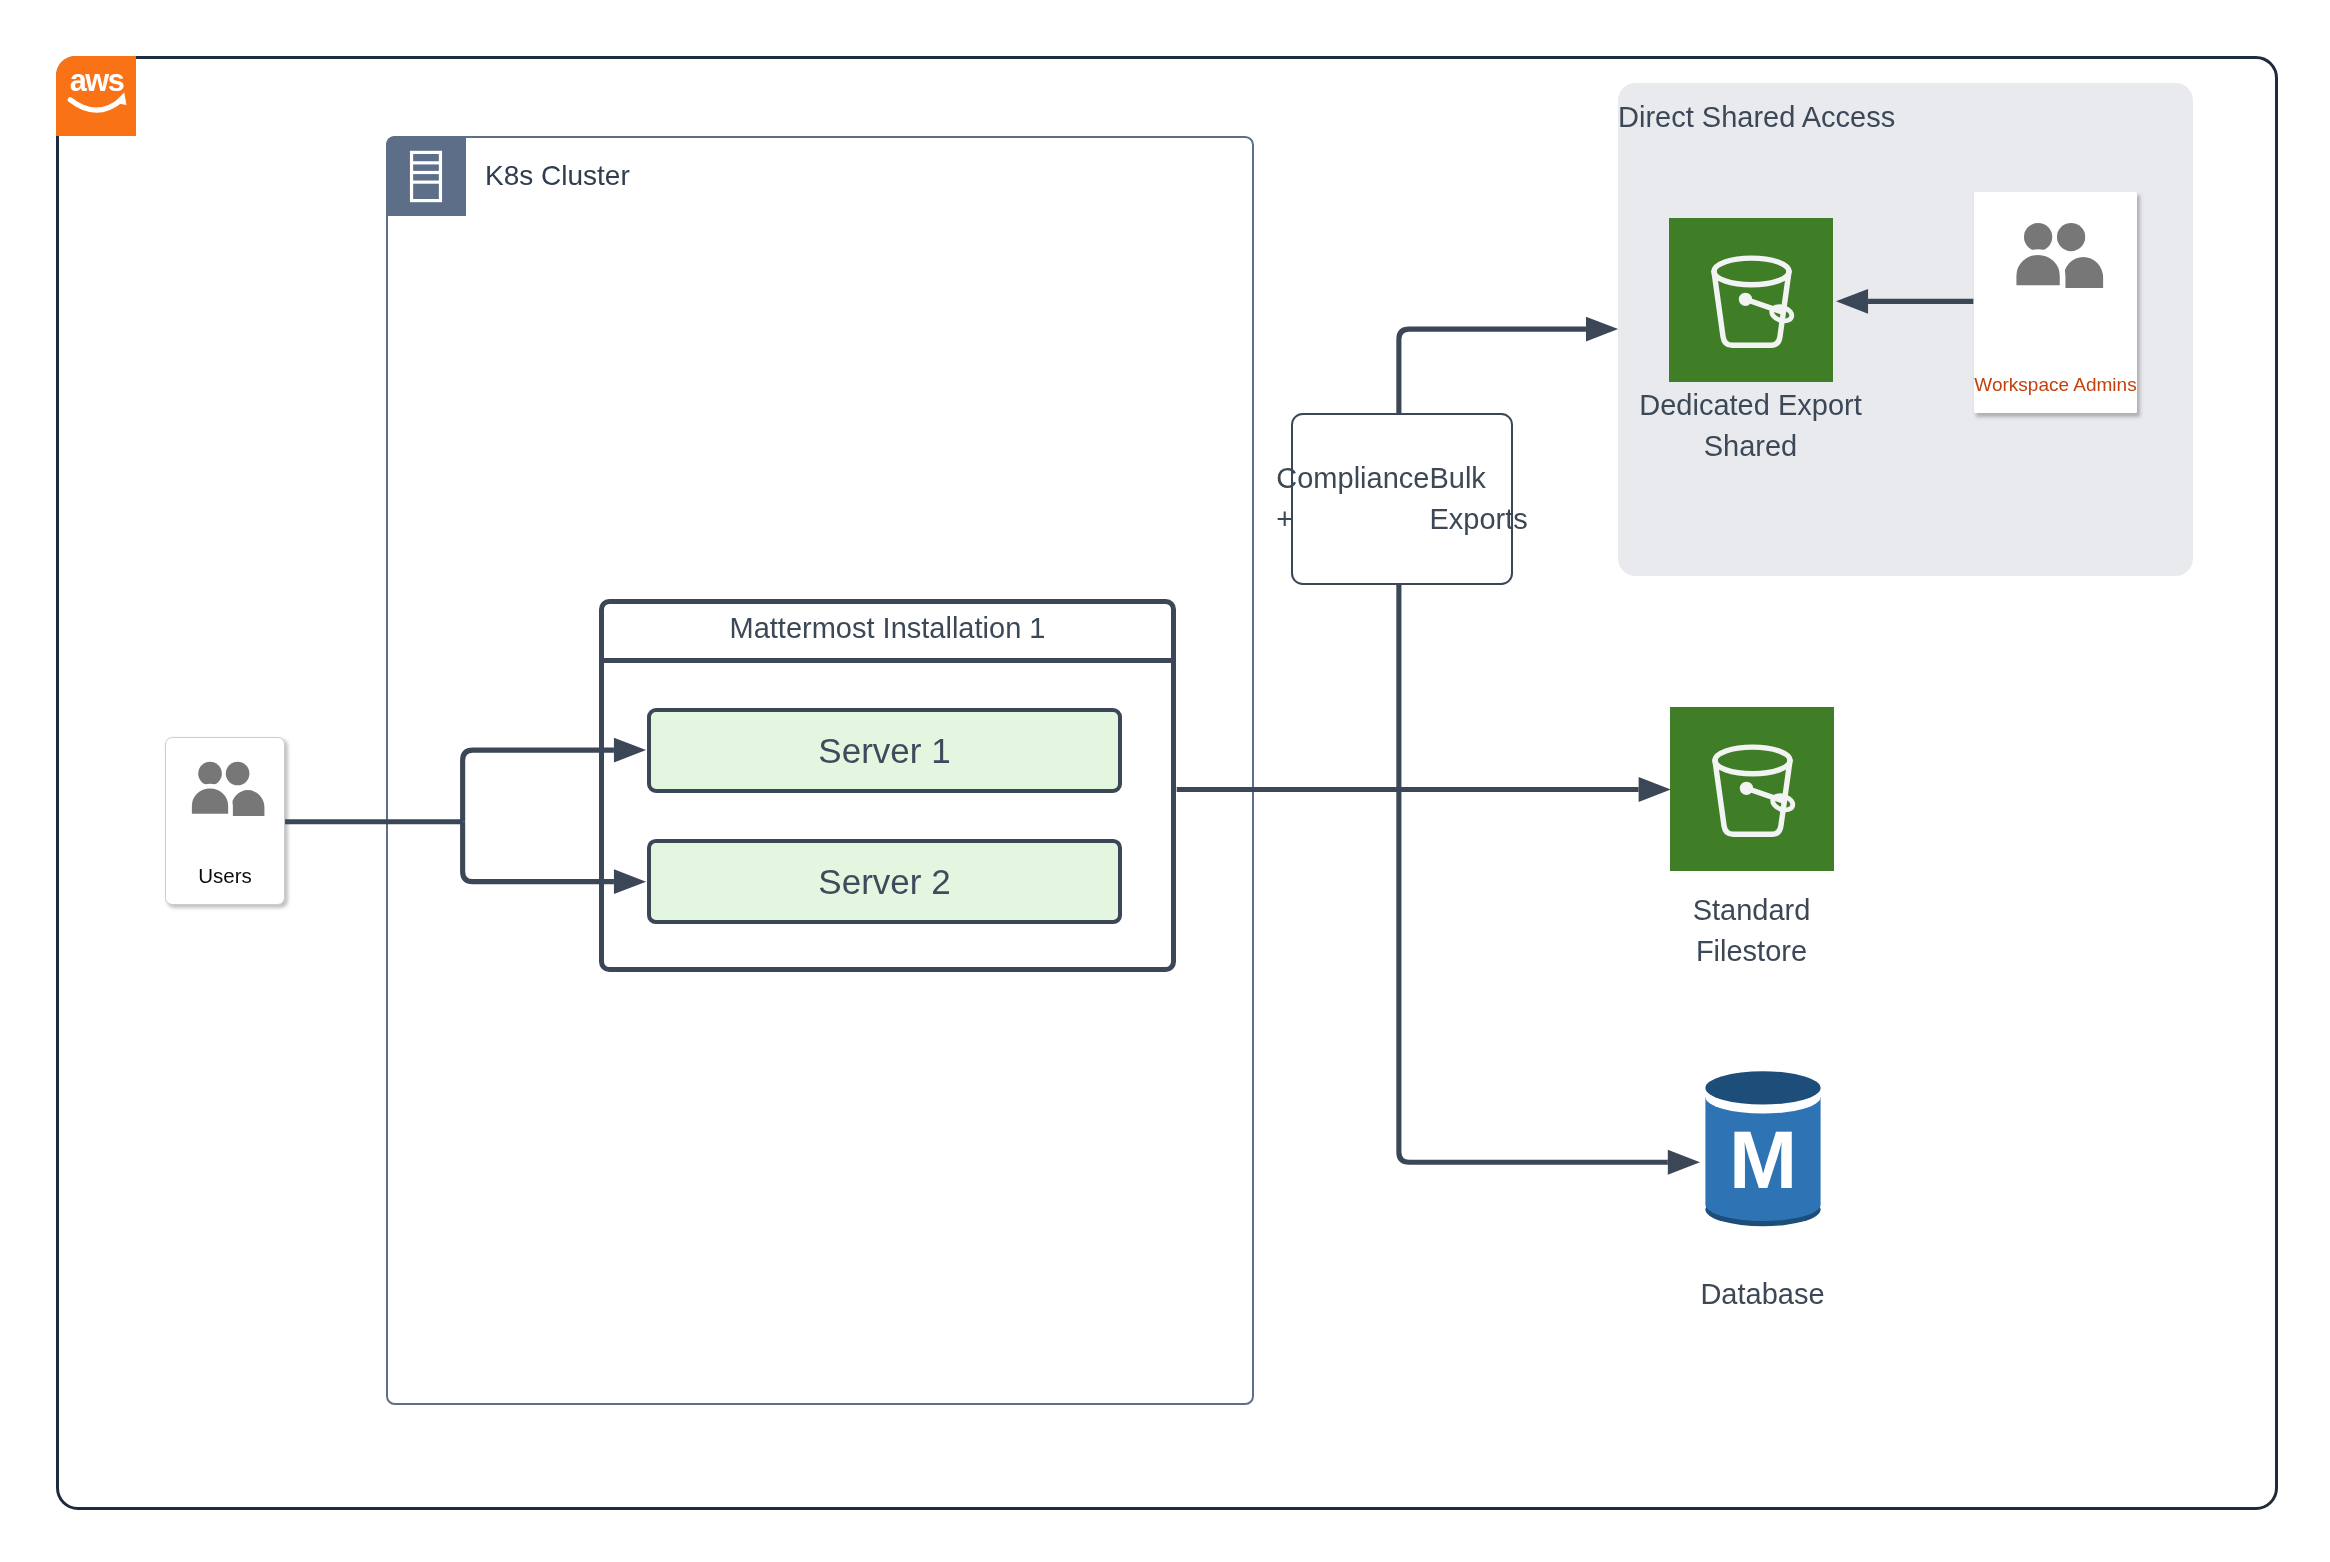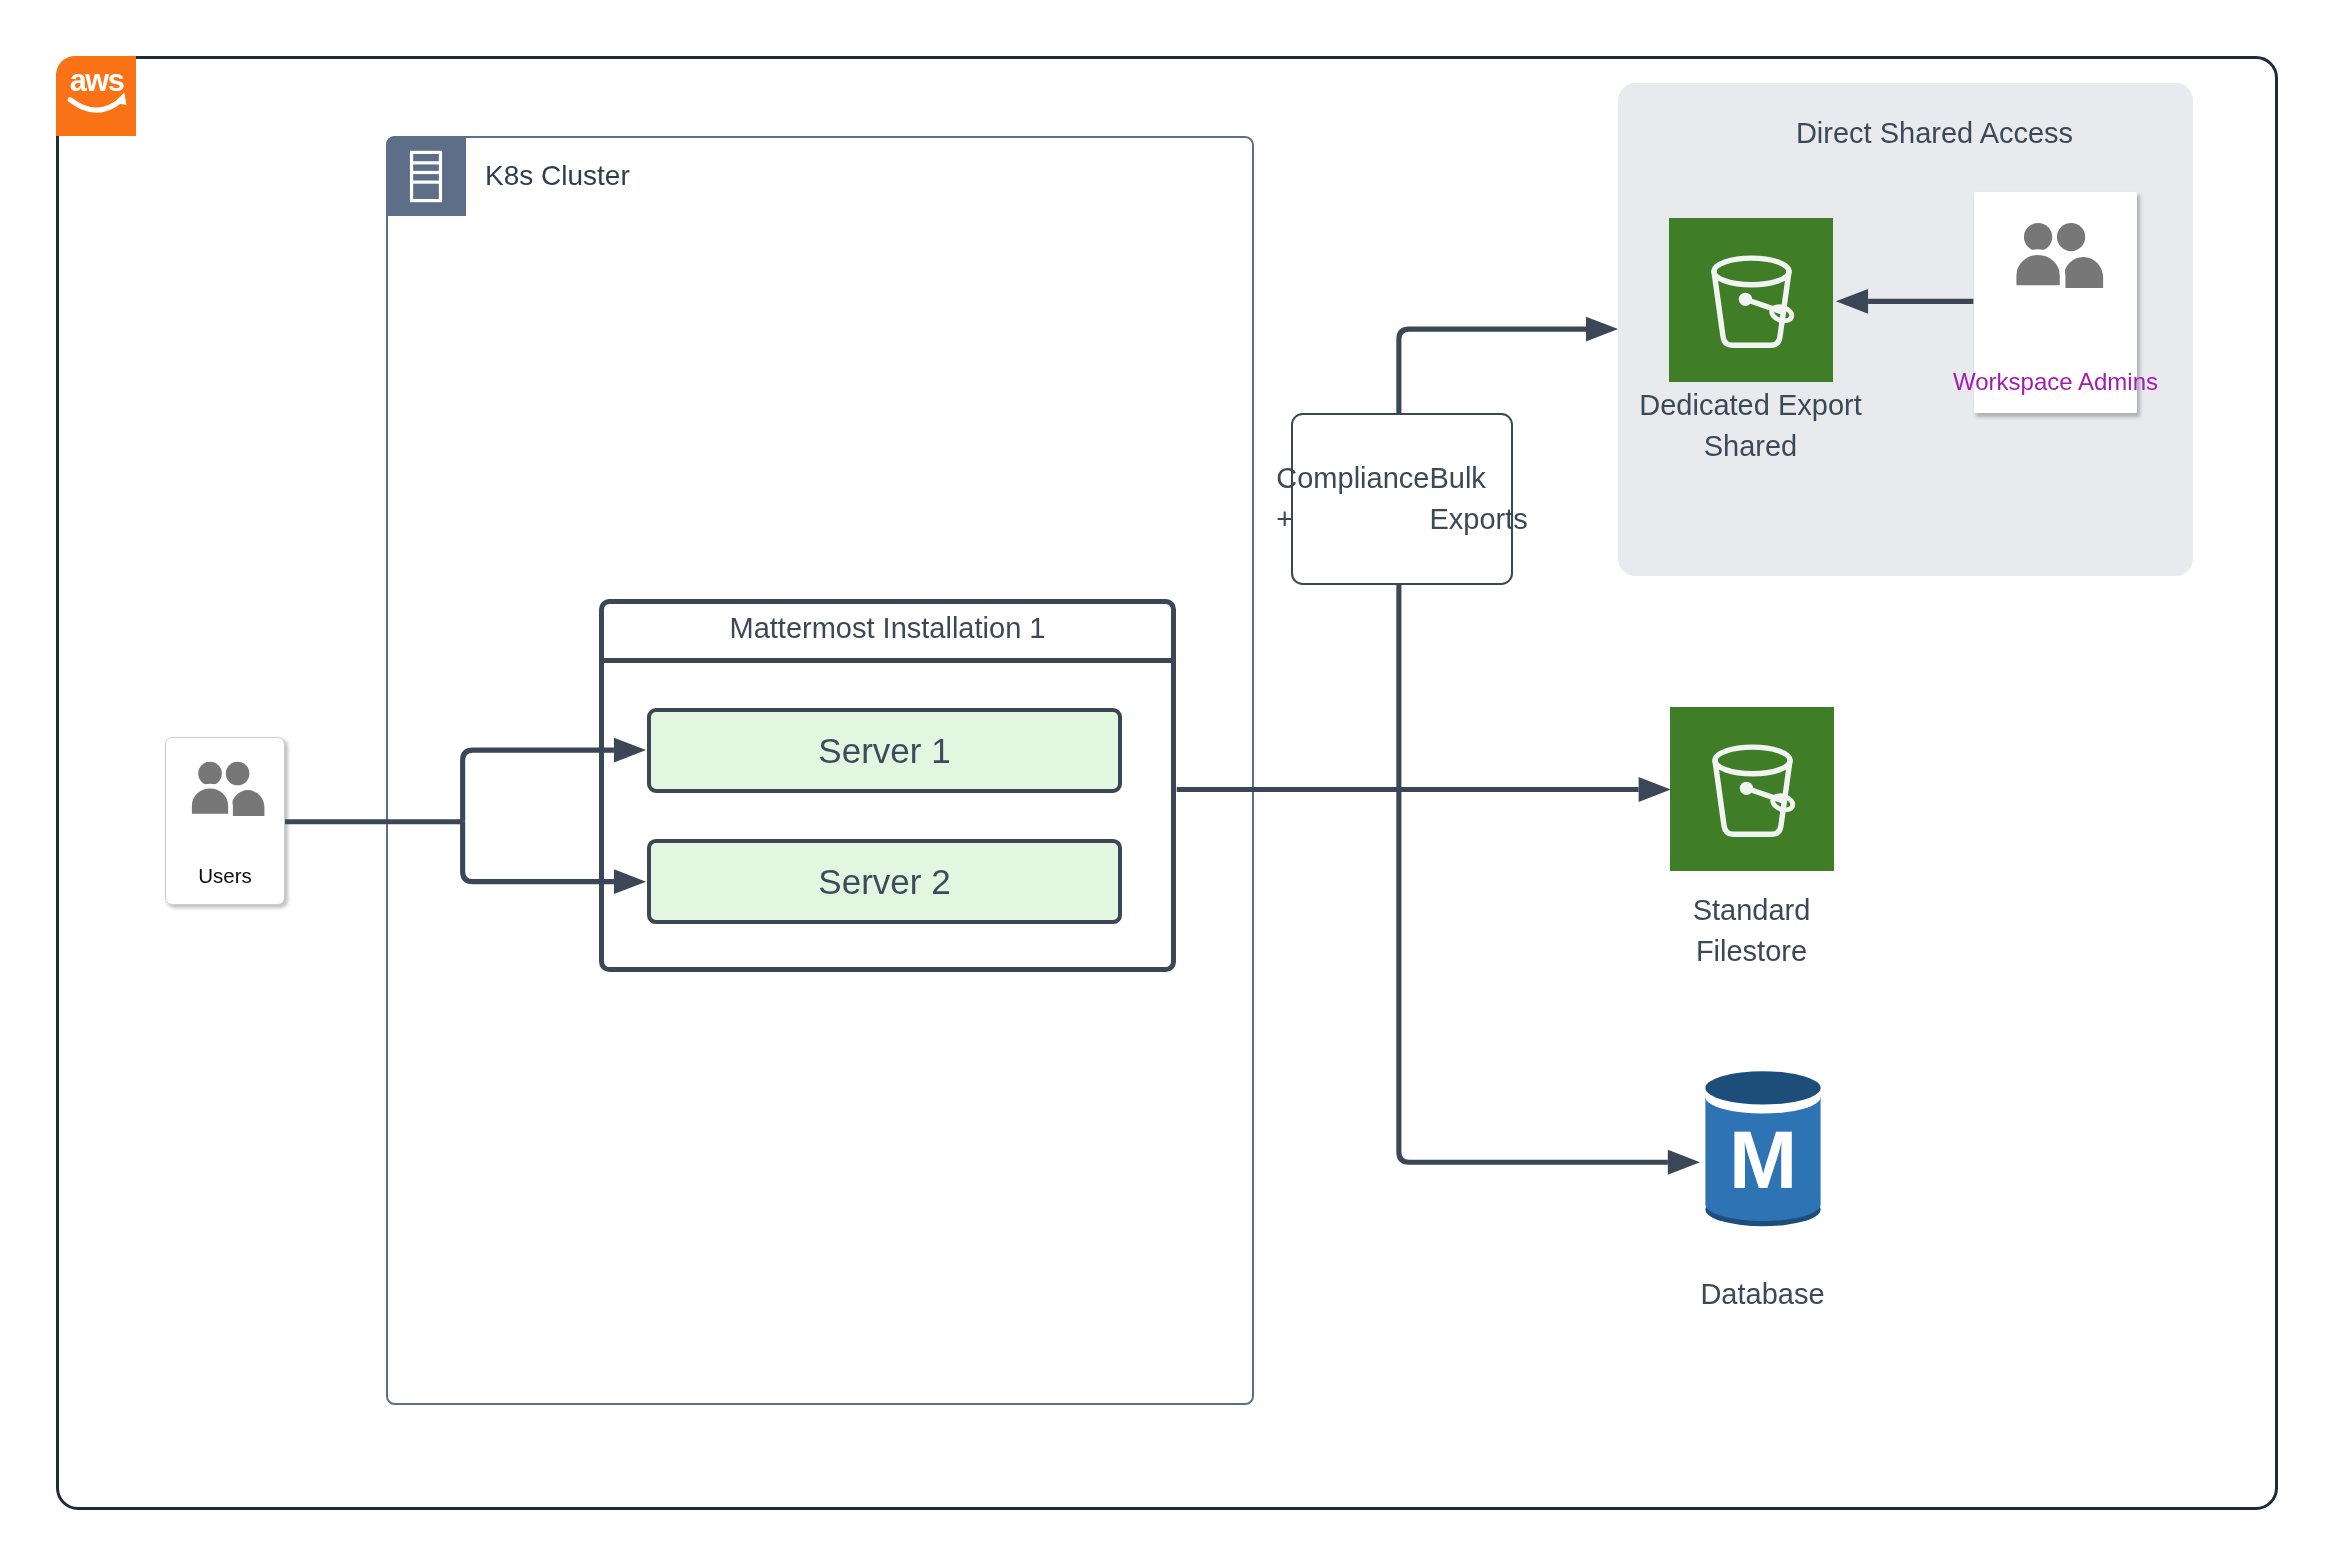--- a/index.html
+++ b/index.html
@@ -36,38 +36,38 @@
   .server1{left:647px;top:708px;border-radius:9px;}
   .server2{left:647px;top:839px;}
 
   
   .compliance-box{left:1291px;top:413px;width:218px;height:168px;background:#fff;border:2.2px solid #3b4656;
                   border-radius:11.7px;display:flex;flex-direction:row;align-items:center;justify-content:center;
                   font-size:29px;line-height:41px;color:#3d4857;z-index:6;}
 
   
   .dsa-panel{left:1618px;top:83px;width:575px;height:493px;background:#e9eaee;border-radius:17.5px;z-index:0;}
-  .dsa-title{left:1618px;top:117px;width:633px;text-align:center;font-size:29px;color:#3d4857;z-index:1;}
+  .dsa-title{left:1618px;top:101px;width:633px;text-align:left;font-size:29px;color:#3d4857;z-index:1;}
 
   
   .bucket-square{width:164px;height:164px;background:#3f7d26;display:flex;align-items:center;justify-content:center;z-index:2;}
   .bucket-dedicated{left:1669px;top:218px;}
   .bucket-filestore{left:1670px;top:707px;}
 
   .icon-label{width:365px;text-align:center;font-size:29px;line-height:41px;color:#3d4857;z-index:2;}
   .label-dedicated{left:1568px;top:385px;}
   .label-filestore{left:1569px;top:890px;}
   .label-database{left:1580px;top:1274px;}
 
   
   .admins-card{left:1974px;top:192px;width:163px;height:221px;background:#fff;
                box-shadow:2.9px 3.7px 3.7px rgba(120,120,120,.5);border-radius:1.5px;
                display:flex;flex-direction:column;align-items:center;justify-content:space-between;
                padding:29px 0 17.5px 0;box-sizing:border-box;z-index:2;}
-  .admins-label{font-size:24px;color:#a21caf;white-space:nowrap;}
+  .admins-label{font-size:19px;color:#c2410c;white-space:nowrap;}
 
   
   .db-icon{left:1699px;top:1066px;width:128px;height:168px;z-index:2;}
 
   .wires{left:0;top:0;width:2330px;height:1563px;z-index:4;pointer-events:none;}
 </style>
 </head>
 <body>
 
 <div class="canvas">

